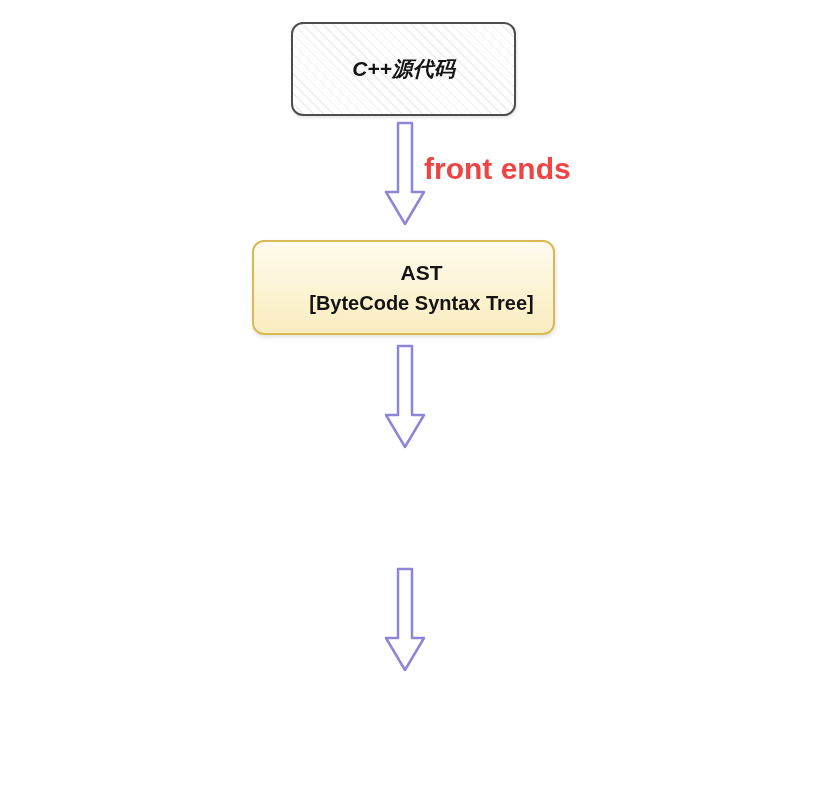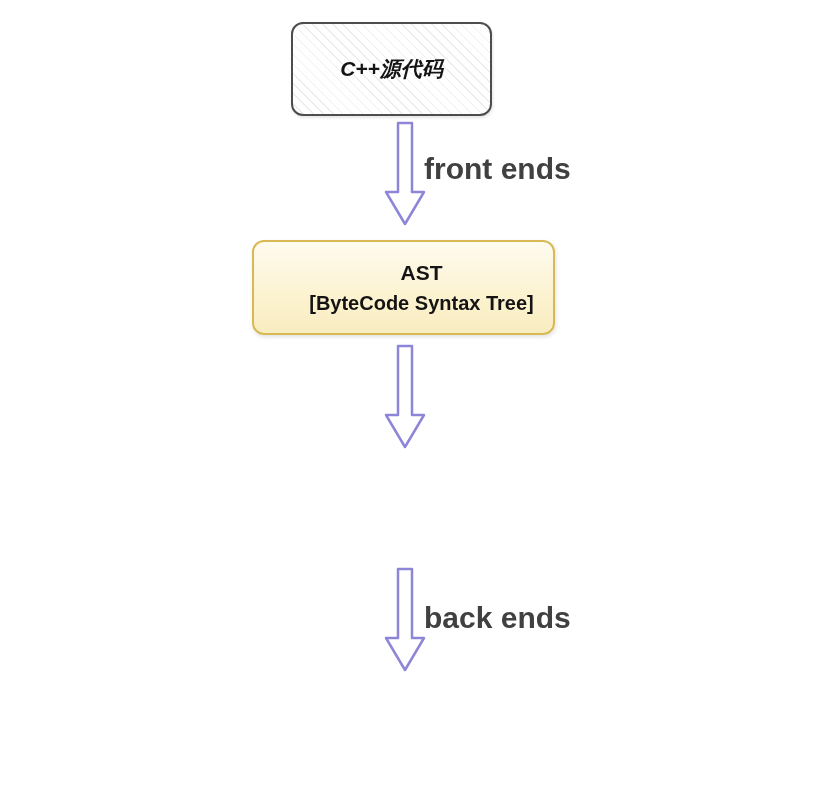--- a/index.html
+++ b/index.html
@@ -63,27 +63,27 @@
 
   .arrow {
     position: absolute;
     width: 46px;
   }
 
   .edge-label {
     position: absolute;
     font-size: 30px;
     font-weight: bold;
-    color: #404040;
+    color: #ef4444;
     font-family: "Liberation Sans", sans-serif;
     white-space: nowrap;
   }
 
   
-  #node-cpp   { left: 291px; top: 22px;  width: 201px; height: 94px; }
+  #node-cpp   { left: 291px; top: 22px;  width: 225px; height: 94px; }
   #arrow-1    { left: 382px; top: 121px; height: 107px; }
   #label-1    { left: 424px; top: 152px; }
   #node-ast   { left: 252px; top: 240px; width: 303px; height: 95px; padding-left: 36px; }
   #arrow-2    { left: 382px; top: 344px; height: 107px; }
   #node-ir    { left: 202px; top: 463px; width: 398px; height: 101px; }
   #arrow-3    { left: 382px; top: 567px; height: 107px; }
   #label-2    { left: 424px; top: 601px; }
   #node-byte  { left: 288px; top: 690px; width: 232px; height: 101px; }
 </style>
 </head>
@@ -108,16 +108,15 @@
 
   <svg class="arrow" id="arrow-2" viewBox="0 0 46 107">
     <path d="M16 2 L16 71 L4 71 L23 103 L42 71 L30 71 L30 2 Z" fill="#ffffff" stroke="#8d86d8" stroke-width="2.5" stroke-linejoin="round"></path>
   </svg>
 
 
   <svg class="arrow" id="arrow-3" viewBox="0 0 46 107">
     <path d="M16 2 L16 71 L4 71 L23 103 L42 71 L30 71 L30 2 Z" fill="#ffffff" stroke="#8d86d8" stroke-width="2.5" stroke-linejoin="round"></path>
   </svg>
 
-  <div class="edge-label" id="label-2">back ends</div>
 
 
 </div>
 
 </body></html>

